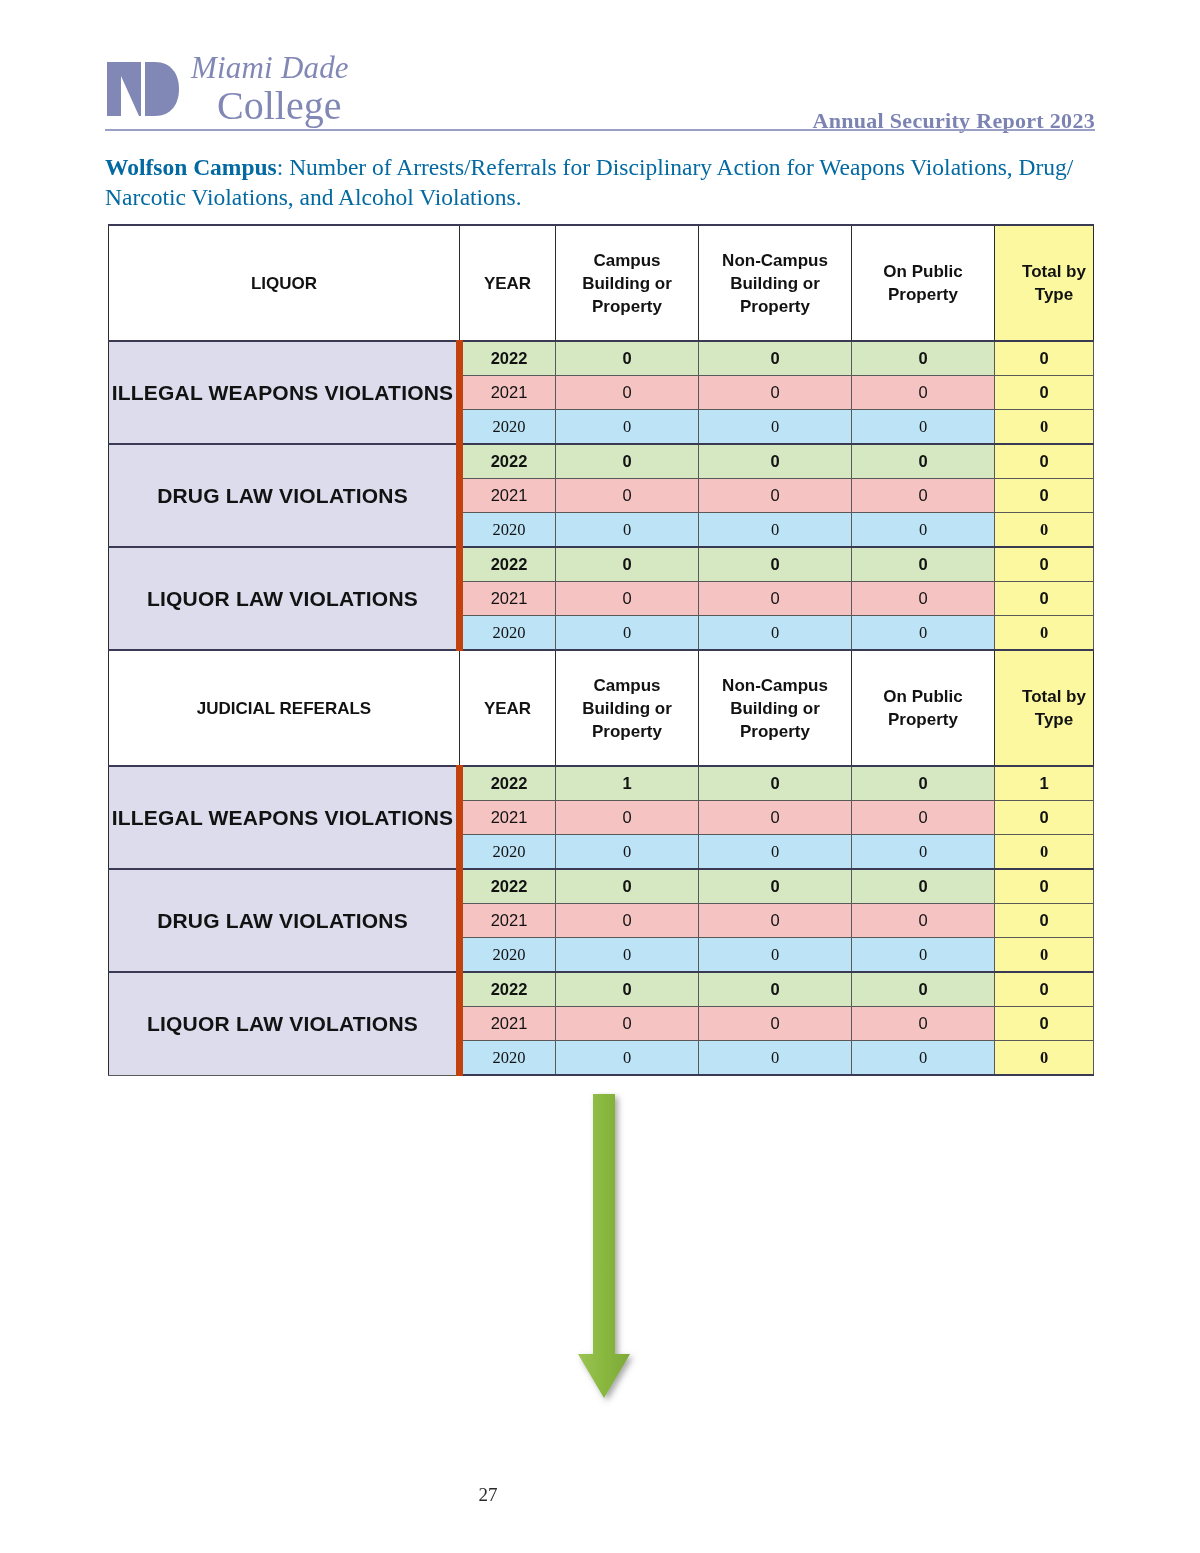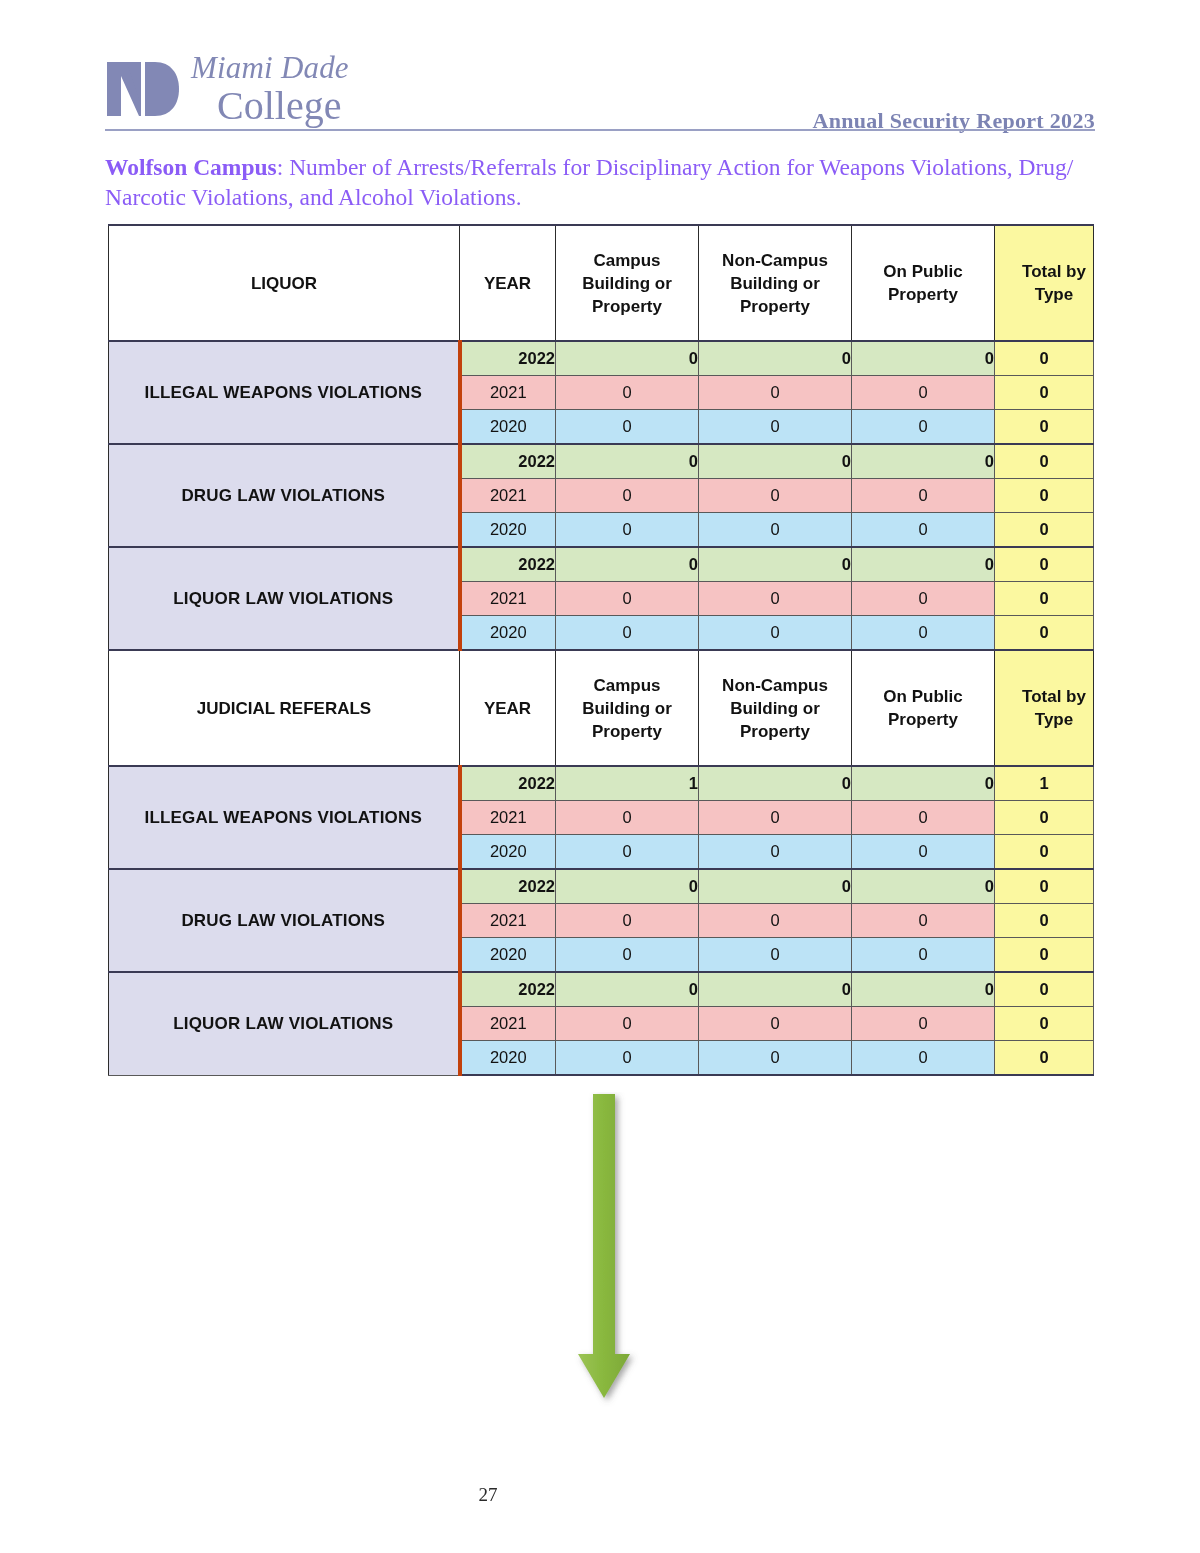--- a/index.html
+++ b/index.html
@@ -73,21 +73,21 @@
 
   
   .doc-title {
     position: absolute;
     left: 105px;
     top: 152px;
     width: 995px;
     font-family: "Liberation Serif", serif;
     font-size: 23.5px;
     line-height: 30px;
-    color: #8b5cf6;
+    color: #0369a1;
   }
   .doc-title b { font-weight: bold; }
 
   
   .report-table {
     position: absolute;
     left: 108px;
     top: 224px;
     width: 985px;
     border-collapse: collapse;
@@ -122,44 +122,44 @@
   }
   tr.section-head td.total-head {
     background: var(--yellow);
     padding-left: 20px;
   }
 
   
   td.label-cell {
     background: var(--lavender);
     font-weight: bold;
-    font-size: 17px;
+    font-size: 21px;
     letter-spacing: 0.2px;
     border-left: 1px solid #2c2c2c;
-    border-right: 4px solid #c2410c;
+    border-right: 7px solid #c2410c;
   }
   td.year-cell, td.num-cell {
     height: 33px;
   }
   tr.y2022 td.year-cell,
   tr.y2022 td.num-cell { background: var(--green); }
   tr.y2021 td.year-cell,
   tr.y2021 td.num-cell { background: var(--pink); }
   tr.y2020 td.year-cell,
   tr.y2020 td.num-cell { background: var(--blue); }
   tr.y2022 td.year-cell,
-  tr.y2022 td.num-cell { font-weight: bold; text-align: right; }
+  tr.y2022 td.num-cell { font-weight: bold; }
   td.total-cell {
     background: var(--yellow);
     font-weight: bold;
     height: 33px;
   }
   
   tr.group-first td { border-top: 2px solid #3a3a54; }
-  tr.group-last td  { border-bottom: 1px solid #595959; }
+  tr.group-last td  { border-bottom: 1px solid #595959; font-family: Liberation Serif, serif; }
   tr.section-head td { border-top: 2px solid #3a3a54; border-bottom: 2px solid #3a3a54; }
   tr.table-last td { border-bottom: 2px solid #3a3a54; }
 
   :root {
     --green: #d6e8c2;
     --pink:  #f6c3c3;
     --blue:  #bce3f6;
     --yellow:#fbf8a0;
     --lavender:#dcdced;
   }

